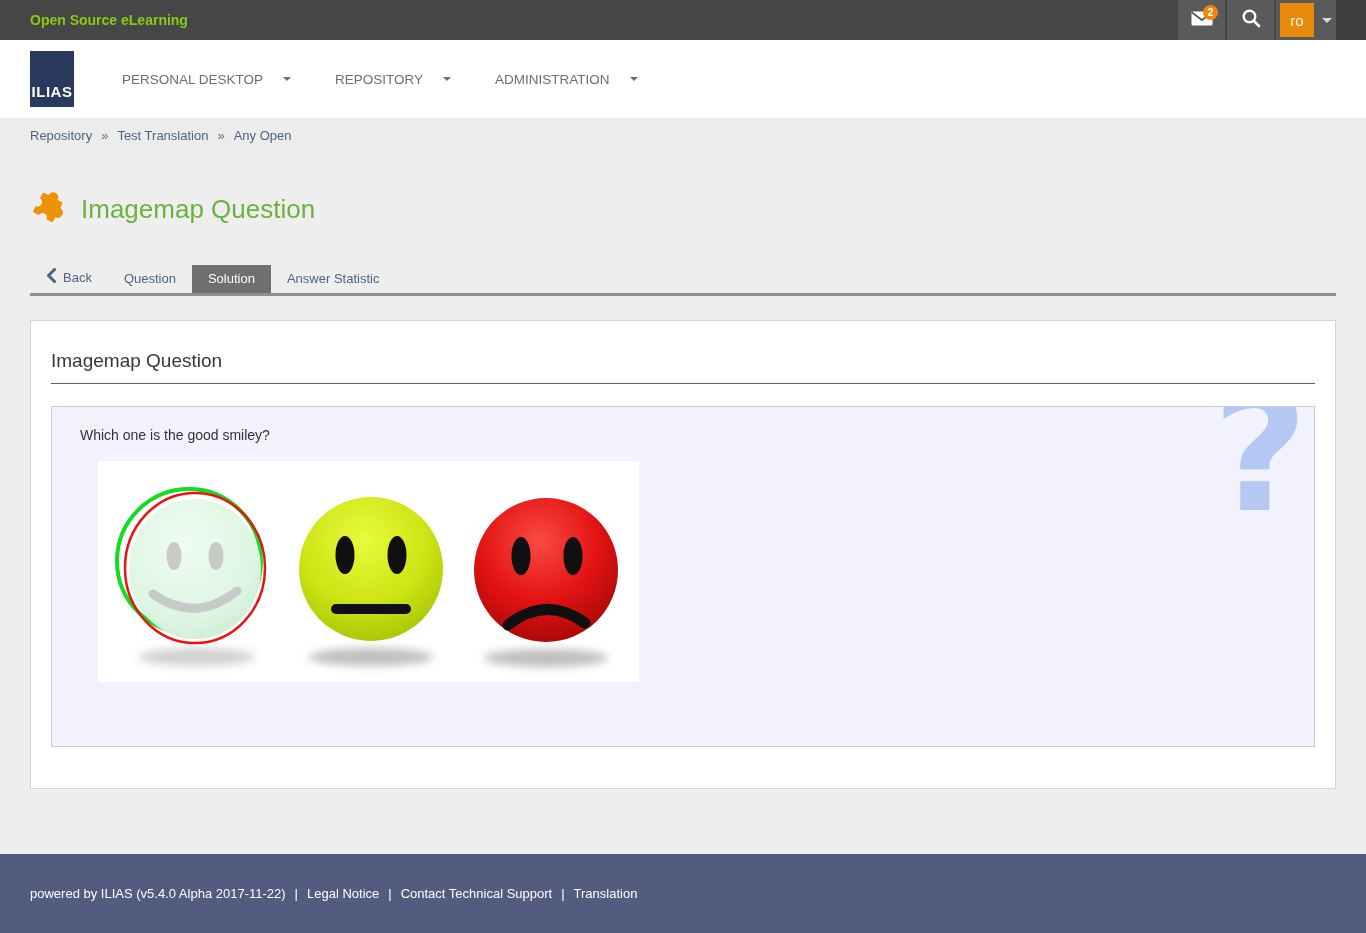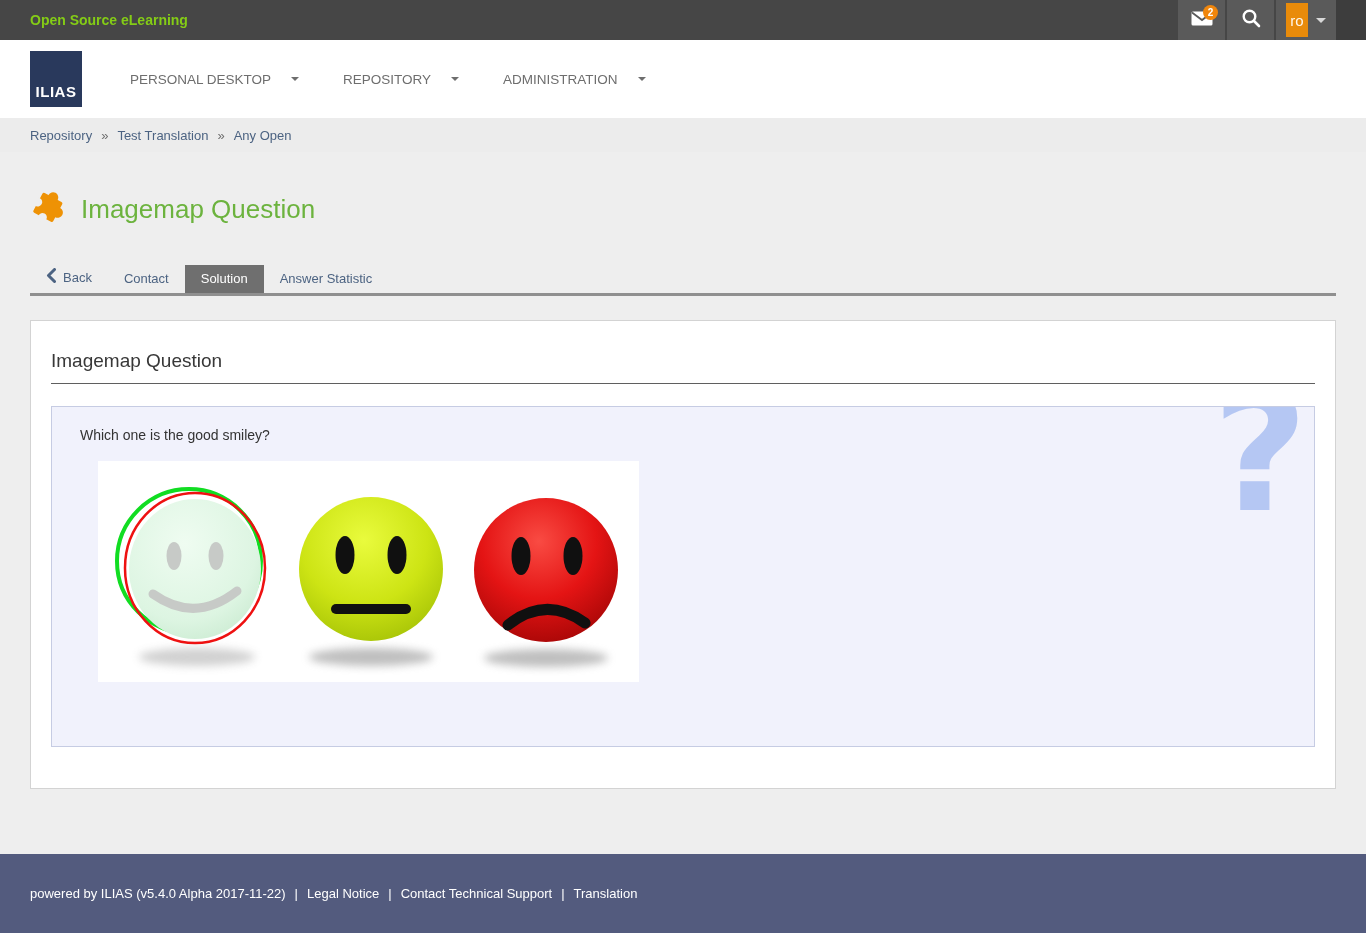--- a/index.html
+++ b/index.html
@@ -31,38 +31,38 @@
   .top-btn.user { width: 60px; gap: 8px; }
   .top-cap { width: 30px; background: #3d3d3d; }
   .mail-badge {
     position: absolute; top: 5px; right: 7px;
     min-width: 15px; height: 15px; border-radius: 8px;
     background: #f0860c; color: #fff; font-size: 10px; font-weight: bold;
     display: flex; align-items: center; justify-content: center;
     padding: 0 3px;
   }
   .user-box {
-    width: 22px; height: 34px; background: #e98b0a;
+    width: 34px; height: 34px; background: #e98b0a;
     color: #fff7ec; font-size: 15px;
     display: flex; align-items: center; justify-content: center;
   }
   .caret-down {
     width: 0; height: 0;
     border-left: 5px solid transparent; border-right: 5px solid transparent;
     border-top: 5px solid #d8d8d8;
   }
 
   
   .navbar {
     height: 78px; background: #ffffff;
     display: flex; align-items: center; padding-left: 30px;
     flex: 0 0 auto;
   }
   .logo {
-    width: 52px; height: 56px; background: #29395c;
+    width: 44px; height: 56px; background: #29395c;
     color: #fff; font-size: 15px; font-weight: bold; letter-spacing: 0.5px;
     display: flex; align-items: flex-end; justify-content: center;
     padding-bottom: 7px; margin-right: 26px; cursor: pointer;
   }
   .nav-item {
     color: #6e6e6e; font-size: 13.5px; margin: 0 22px;
     display: flex; align-items: center; gap: 20px; cursor: pointer;
     white-space: nowrap;
   }
   .nav-item .caret-down { border-top-color: #6e6e6e; border-left-width: 4px; border-right-width: 4px; border-top-width: 4px; }
@@ -206,21 +206,21 @@
 
   <div class="tabs">
     <div class="tab">
       <span>
         <svg width="10" height="15" viewBox="0 0 10 15">
           <path d="M8.5 1.5 L2.5 7.5 L8.5 13.5" stroke="#4c6382" stroke-width="3" fill="none" stroke-linecap="round" stroke-linejoin="round"></path>
         </svg>
       </span>
       <span>Back</span>
     </div>
-    <div class="tab">Contact</div>
+    <div class="tab">Question</div>
     <div class="tab active">Solution</div>
     <div class="tab">Answer Statistic</div>
   </div>
 
   <div class="panel">
     <h2 class="panel-heading">Imagemap Question</h2>
 
     <div class="question-box">
       <div class="watermark">?</div>
       <div class="question-text">Which one is the good smiley?</div>

